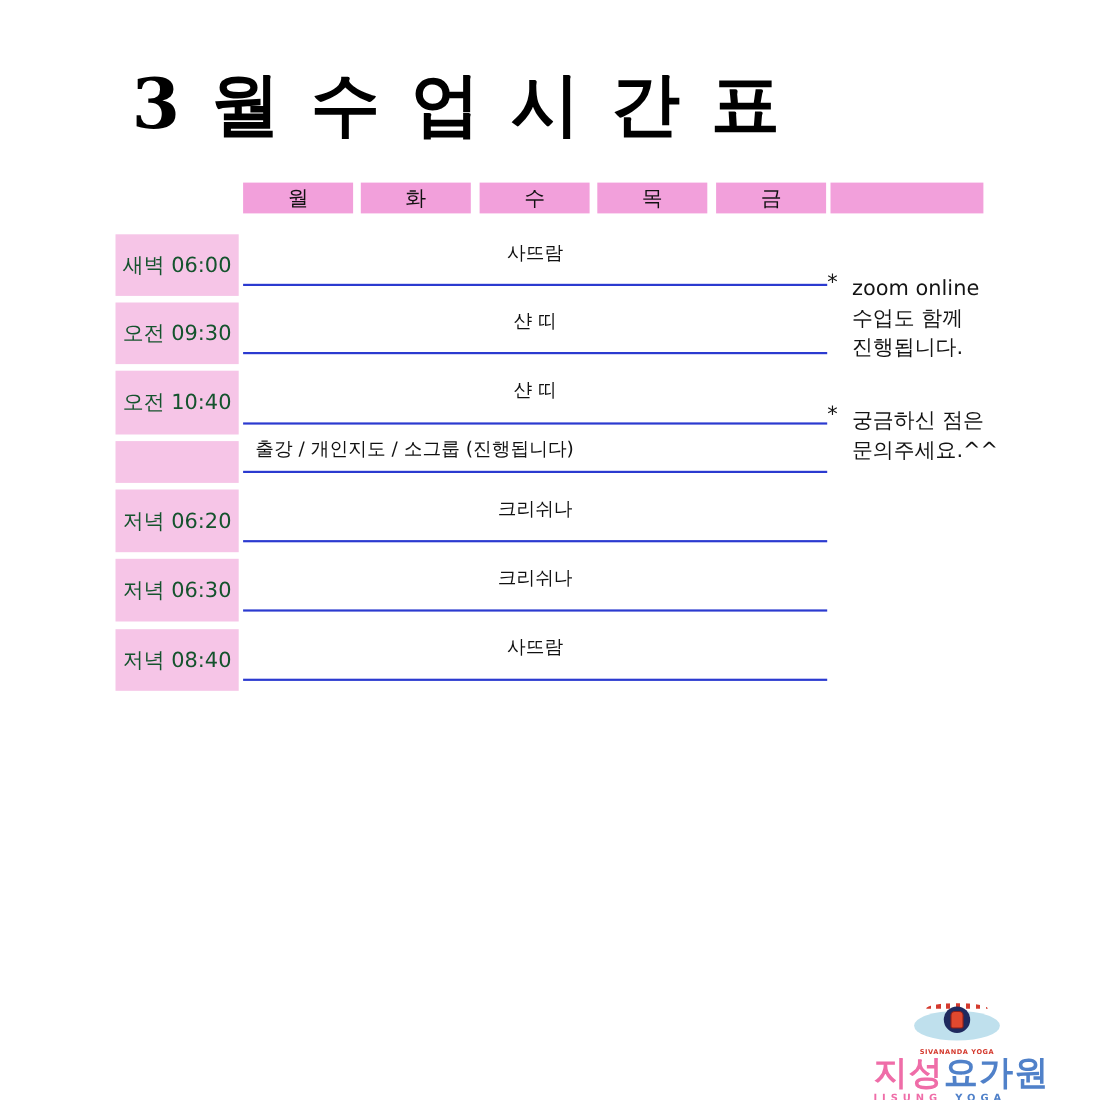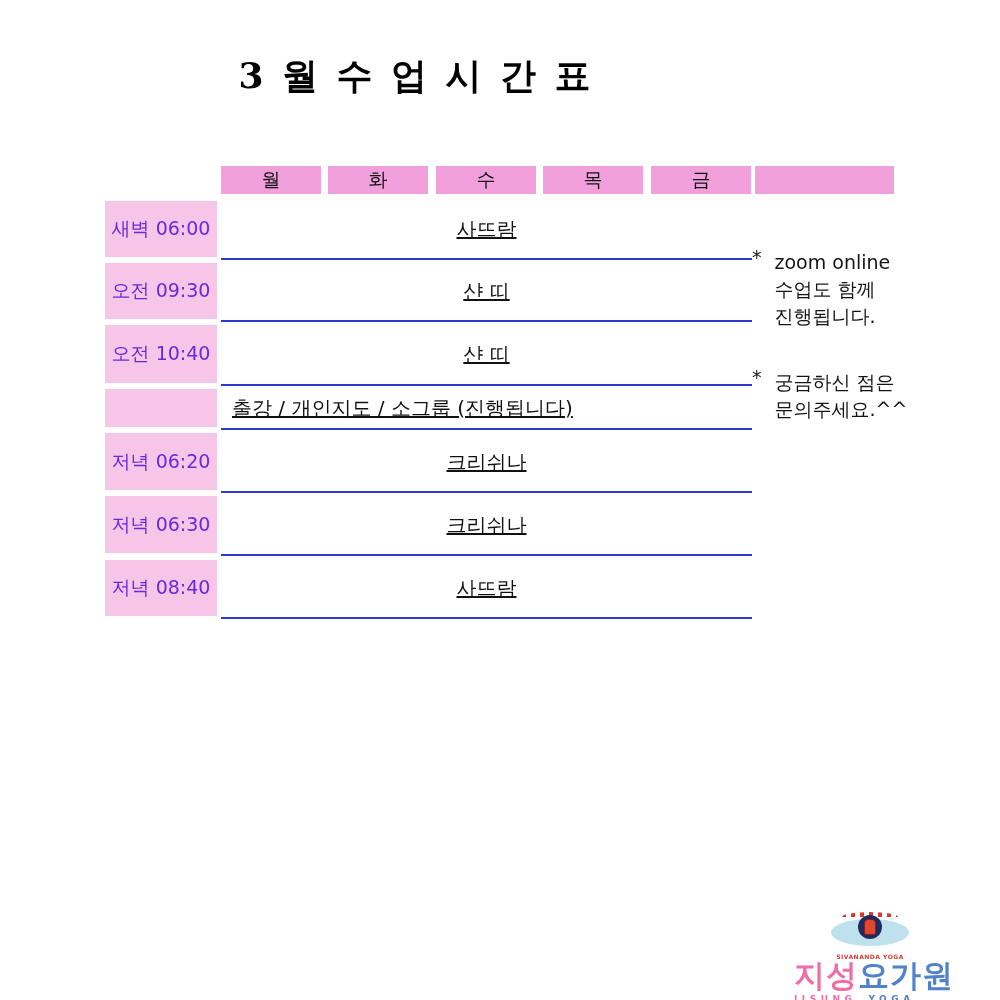--- a/index.html
+++ b/index.html
@@ -3,41 +3,41 @@
 <meta charset="utf-8">
 <style>
   html,body{margin:0;padding:0;background:#ffffff;}
   .canvas{
     position:relative;width:1000px;height:1000px;background:#ffffff;overflow:hidden;
     font-family:"DejaVu Sans","Liberation Sans",sans-serif;color:#111;
   }
   .title{
     position:absolute;top:52px;left:0;width:832px;margin:0;
     text-align:center;font-family:"DejaVu Serif","Liberation Serif",serif;
-    font-weight:700;font-size:36px;letter-spacing:3px;color:#000;
+    font-weight:700;font-size:63px;letter-spacing:3px;color:#000;
   }
   
   .thead{position:absolute;top:166px;left:0;height:28px;width:1000px;}
   .day-cell{
     position:absolute;top:0;height:28px;background:#F2A0DB;
     display:flex;align-items:center;justify-content:center;
     font-size:19px;color:#111;
   }
   
   .row{position:absolute;left:0;width:1000px;}
   .time-cell{
-    position:absolute;left:105px;width:112px;top:0;height:calc(100% - 3px);
+    position:absolute;left:105px;width:112px;top:12px;height:calc(100% - 3px);
     background:#F6C5E7;display:flex;align-items:center;justify-content:center;
-    font-size:19px;color:#6d28d9;
+    font-size:19px;color:#14532d;
   }
   .class-cell{
     position:absolute;left:221px;width:531px;top:0;bottom:0;
     border-bottom:2px solid #2B3AD0;
     display:flex;align-items:center;justify-content:center;
-    font-size:20px;color:#111;text-decoration:underline;
+    font-size:17px;color:#111;
   }
   .row.left-align .class-cell{justify-content:flex-start;padding-left:11px;width:520px;}
   
   .note{position:absolute;left:752px;width:230px;display:flex;font-size:19px;color:#141414;}
   .note .bullet{flex:0 0 auto;margin-top:-3px;font-size:19px;}
   .note .note-lines{margin-left:13px;line-height:27px;}
   
   .logo{position:absolute;left:760px;top:910px;width:220px;height:62px;display:flex;align-items:center;flex-direction:column;}
   .eye{position:relative;width:78px;height:50px;flex:0 0 auto;}
   .eye-arc{

